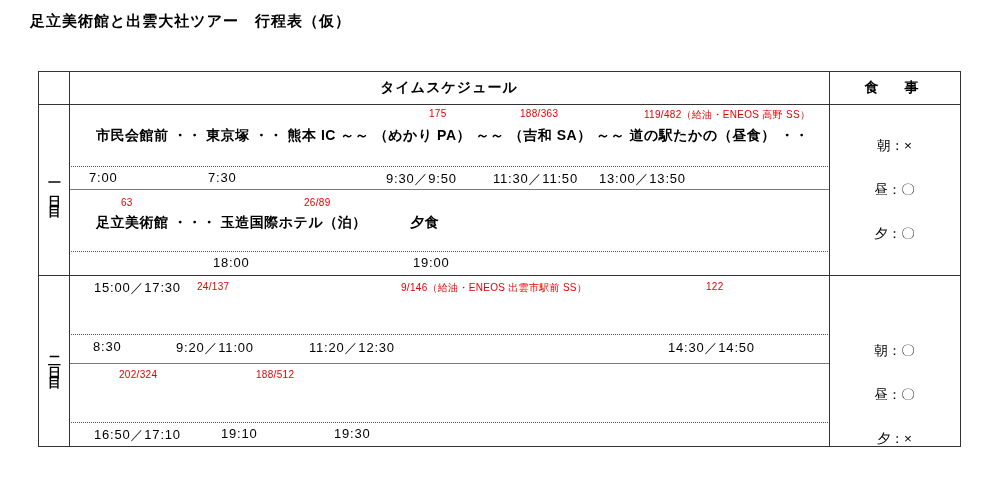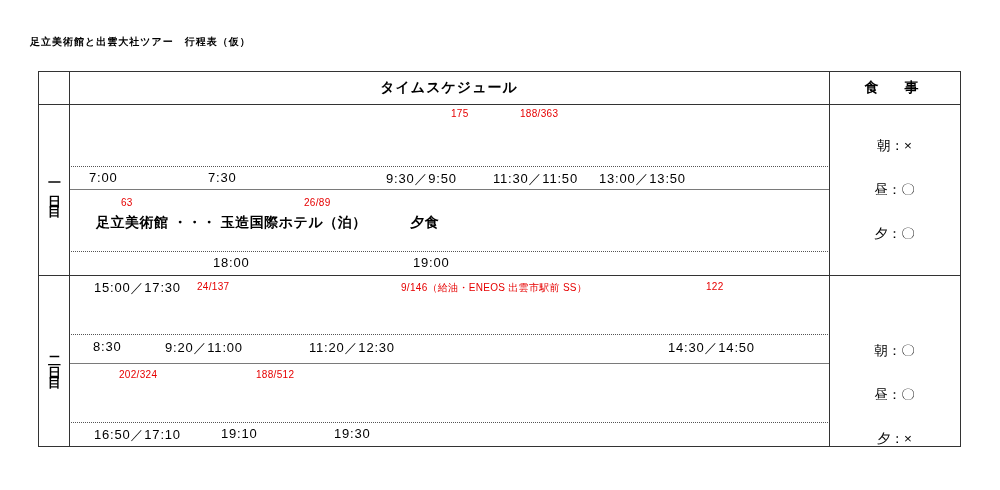--- a/index.html
+++ b/index.html
@@ -1,18 +1,18 @@
 <!DOCTYPE html>
 <html><head>
 <meta charset="utf-8">
 <style>
   html,body{margin:0;padding:0;background:#ffffff;}
   .page{position:relative;width:1000px;height:490px;background:#ffffff;overflow:hidden;
         font-family:"Liberation Sans","DejaVu Sans",sans-serif;color:#000;}
-  .title{position:absolute;left:30px;top:35px;font-size:10px;font-weight:bold;letter-spacing:1px;}
+  .title{position:absolute;left:30px;top:12px;font-size:15px;font-weight:bold;letter-spacing:1px;}
   .table{position:absolute;left:38px;top:71px;width:921px;height:374px;border:1px solid #333;}
   .vline{position:absolute;top:0;bottom:0;width:1px;background:#333;}
   .hline{position:absolute;left:0;right:0;height:1px;background:#333;}
   .subline{position:absolute;height:1px;background:#7a7a7a;}
   .dash{position:absolute;border-top:1px dotted #555;height:0;}
   .hdr{position:absolute;top:7px;font-size:14px;font-weight:bold;text-align:center;}
   .hdr.sched{left:30px;width:760px;letter-spacing:1px;}
   .hdr.meal{left:790px;width:131px;letter-spacing:6px;}
   .daylabel{position:absolute;left:0;width:30px;display:flex;align-items:center;justify-content:center;
             writing-mode:vertical-rl;text-orientation:upright;font-size:13px;font-weight:bold;letter-spacing:10px;}
@@ -44,40 +44,42 @@
     <div class="dash" style="top:179px;left:32px;width:757px;"></div>
     <div class="dash" style="top:262px;left:32px;width:757px;"></div>
     <div class="dash" style="top:350px;left:32px;width:757px;"></div>
 
     <div class="hdr meal">食　事</div>
     <div class="hdr sched">タイムスケジュール</div>
 
     <div class="daylabel d1">一日目</div>
     <div class="daylabel d2">二日目</div>
 
-    <span class="ann" style="left:412px;top:36px;">175</span>
+    <span class="ann" style="left:390px;top:36px;">175</span>
     <span class="ann" style="left:481px;top:36px;">188/363</span>
+    <span class="ann" style="left:605px;top:36px;">119/482（給油・ENEOS 高野 SS）</span>
+    <div class="route" style="left:57px;top:55px;">市民会館前 ・・ 東京塚 ・・ 熊本 IC ～～ （めかり PA） ～～ （吉和 SA） ～～ 道の駅たかの（昼食） ・・</div>
     <span class="time" style="left:50px;top:98px;">7:00</span>
     <span class="time" style="left:169px;top:98px;">7:30</span>
     <span class="time" style="left:347px;top:98px;">9:30／9:50</span>
     <span class="time" style="left:454px;top:98px;">11:30／11:50</span>
     <span class="time" style="left:560px;top:98px;">13:00／13:50</span>
 
     <span class="ann" style="left:82px;top:125px;">63</span>
     <span class="ann" style="left:265px;top:125px;">26/89</span>
     <div class="route" style="left:57px;top:142px;">足立美術館 ・・・ 玉造国際ホテル（泊）　　　夕食</div>
     <span class="time" style="left:55px;top:183px;margin-top:24px;">15:00／17:30</span>
     <span class="time" style="left:174px;top:183px;">18:00</span>
     <span class="time" style="left:374px;top:183px;">19:00</span>
 
     <span class="ann" style="left:158px;top:209px;">24/137</span>
     <span class="ann" style="left:362px;top:209px;">9/146（給油・ENEOS 出雲市駅前 SS）</span>
     <span class="ann" style="left:667px;top:209px;">122</span>
     <span class="time" style="left:54px;top:267px;">8:30</span>
-    <span class="time" style="left:126px;top:267px;">9:20／11:00</span>
+    <span class="time" style="left:137px;top:267px;">9:20／11:00</span>
     <span class="time" style="left:270px;top:267px;">11:20／12:30</span>
     <span class="time" style="left:629px;top:267px;">14:30／14:50</span>
 
     <span class="ann" style="left:80px;top:297px;">202/324</span>
     <span class="ann" style="left:217px;top:297px;">188/512</span>
     <span class="time" style="left:55px;top:354px;">16:50／17:10</span>
     <span class="time" style="left:182px;top:354px;">19:10</span>
     <span class="time" style="left:295px;top:354px;">19:30</span>
 
     <div class="mealbox m1">

